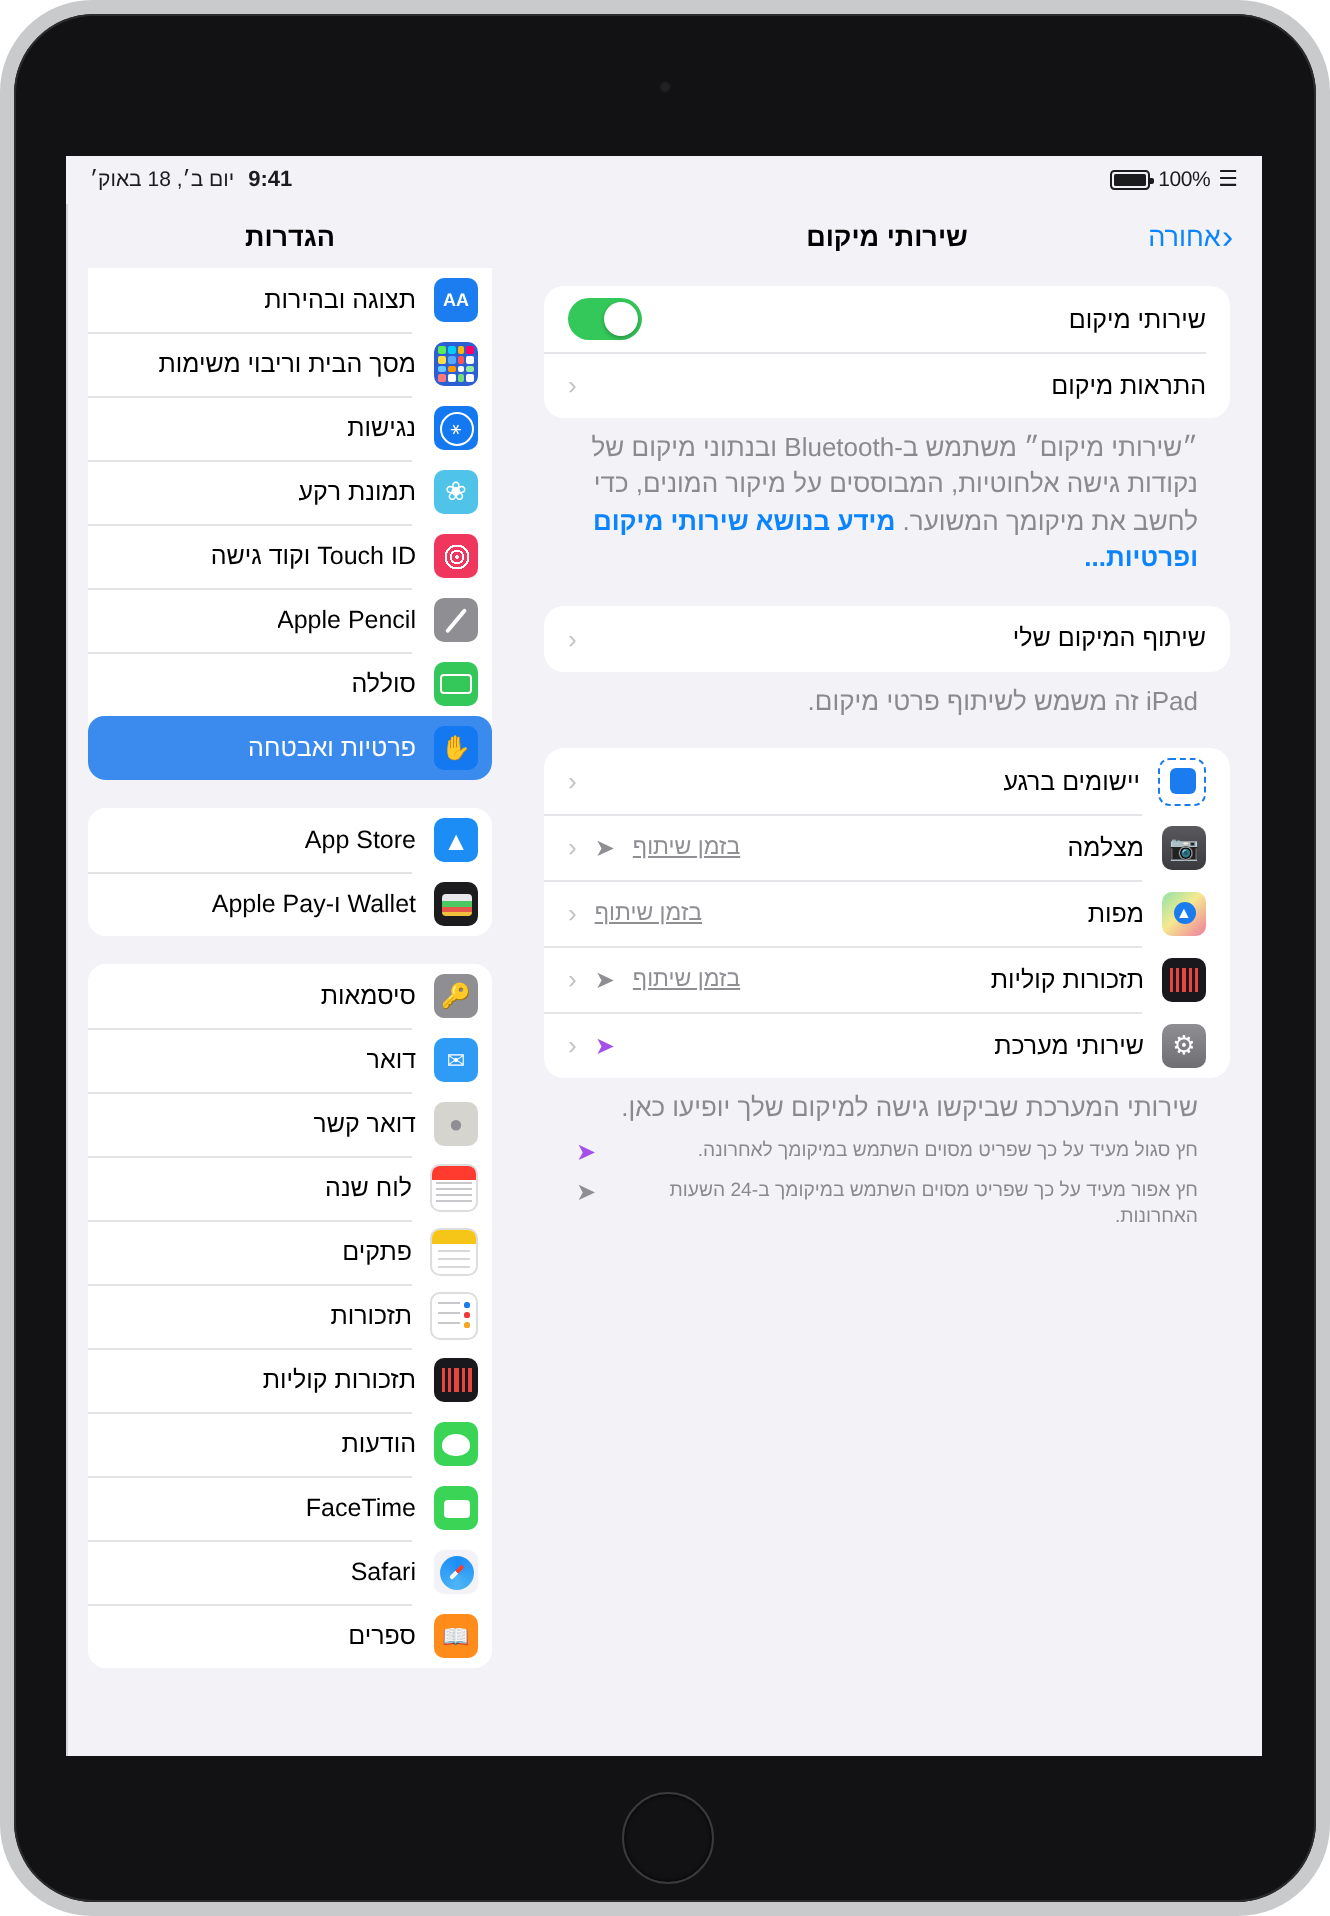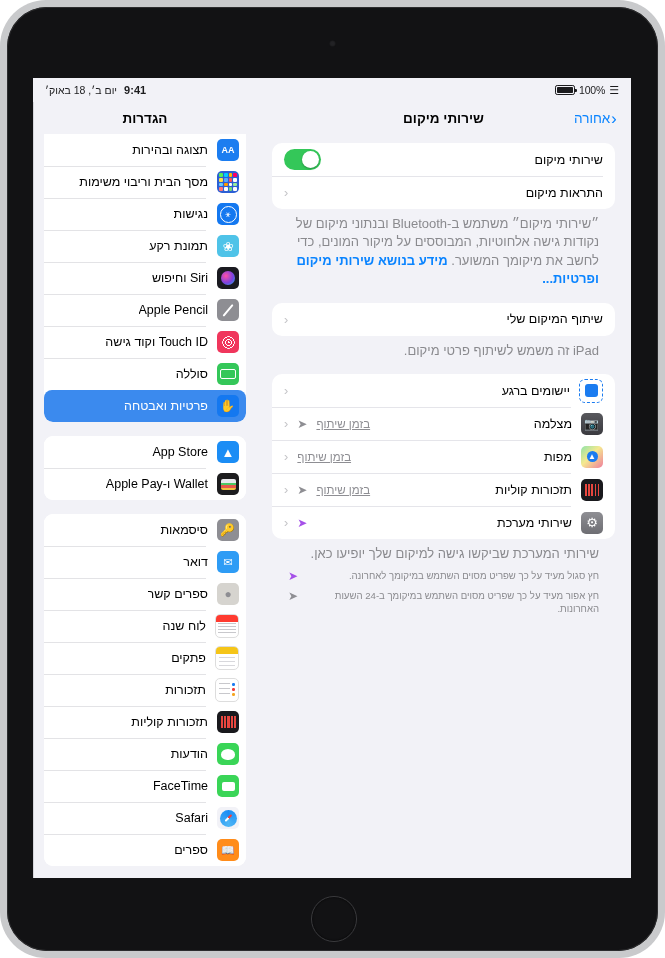--- a/index.html
+++ b/index.html
@@ -329,36 +329,30 @@
               <span class="app-icon" style="background:#1478f0;">
                 <span style="width:15px;height:15px;border-radius:50%;border:1.4px solid #fff;display:flex;align-items:center;justify-content:center;font-size:9px;">⚹</span>
               </span>
               <span class="side-label">נגישות</span>
             </div>
             <div class="side-row">
               <span class="app-icon" style="background:#4fc3e8;font-size:13px;">❀</span>
               <span class="side-label">תמונת רקע</span>
             </div>
             <div class="side-row">
-              <span class="app-icon" style="background:#1a1a20;">
-                <span style="width:14px;height:14px;border-radius:50%;background:radial-gradient(circle at 35% 35%,#ff4fa3,#7b42e0 55%,#18b7e8 100%);display:block;"></span>
-              </span>
-              <span class="side-label">Siri וחיפוש</span>
+              <span class="app-icon" style="background:#f0365c;">
+                <span style="width:13px;height:13px;border-radius:50%;background:repeating-radial-gradient(circle,#fff 0 1px,transparent 1px 2.6px);display:block;"></span>
+              </span>
+              <span class="side-label">Touch ID וקוד גישה</span>
             </div>
             <div class="side-row">
               <span class="app-icon" style="background:#8e8e93;">
                 <span style="display:block;width:2.4px;height:15px;background:#fff;transform:rotate(40deg);border-radius:1px;"></span>
               </span>
               <span class="side-label">Apple Pencil</span>
-            </div>
-            <div class="side-row">
-              <span class="app-icon" style="background:#f0365c;">
-                <span style="width:13px;height:13px;border-radius:50%;background:repeating-radial-gradient(circle,#fff 0 1px,transparent 1px 2.6px);display:block;"></span>
-              </span>
-              <span class="side-label">Touch ID וקוד גישה</span>
             </div>
             <div class="side-row">
               <span class="app-icon" style="background:#34c759;">
                 <span style="width:14px;height:8px;border:1.4px solid #fff;border-radius:2px;display:block;"></span>
               </span>
               <span class="side-label">סוללה</span>
             </div>
             <div class="side-row selected">
               <span class="app-icon" style="background:#1478f0;font-size:12px;">✋</span>
               <span class="side-label">פרטיות ואבטחה</span>
@@ -382,21 +376,21 @@
             <div class="side-row">
               <span class="app-icon" style="background:#8e8e93;font-size:12px;">🔑</span>
               <span class="side-label">סיסמאות</span>
             </div>
             <div class="side-row">
               <span class="app-icon" style="background:#2e9cf5;font-size:11px;">✉</span>
               <span class="side-label">דואר</span>
             </div>
             <div class="side-row">
               <span class="app-icon" style="background:#d6d4cf;color:#8e8e93;font-size:12px;">●</span>
-              <span class="side-label">ספרים קשר</span>
+              <span class="side-label">דואר קשר</span>
             </div>
             <div class="side-row">
               <span class="app-icon" style="background:#fff;border:0.5px solid #ddd;">
                 <span style="position:absolute;top:0;left:0;right:0;height:7px;background:#ff3b30;"></span>
                 <span style="position:absolute;top:8px;left:2px;right:2px;bottom:2px;background:repeating-linear-gradient(#c8c8cc 0 1px,transparent 1px 3px);"></span>
               </span>
               <span class="side-label">לוח שנה</span>
             </div>
             <div class="side-row">
               <span class="app-icon" style="background:#fff;border:0.5px solid #ddd;">

